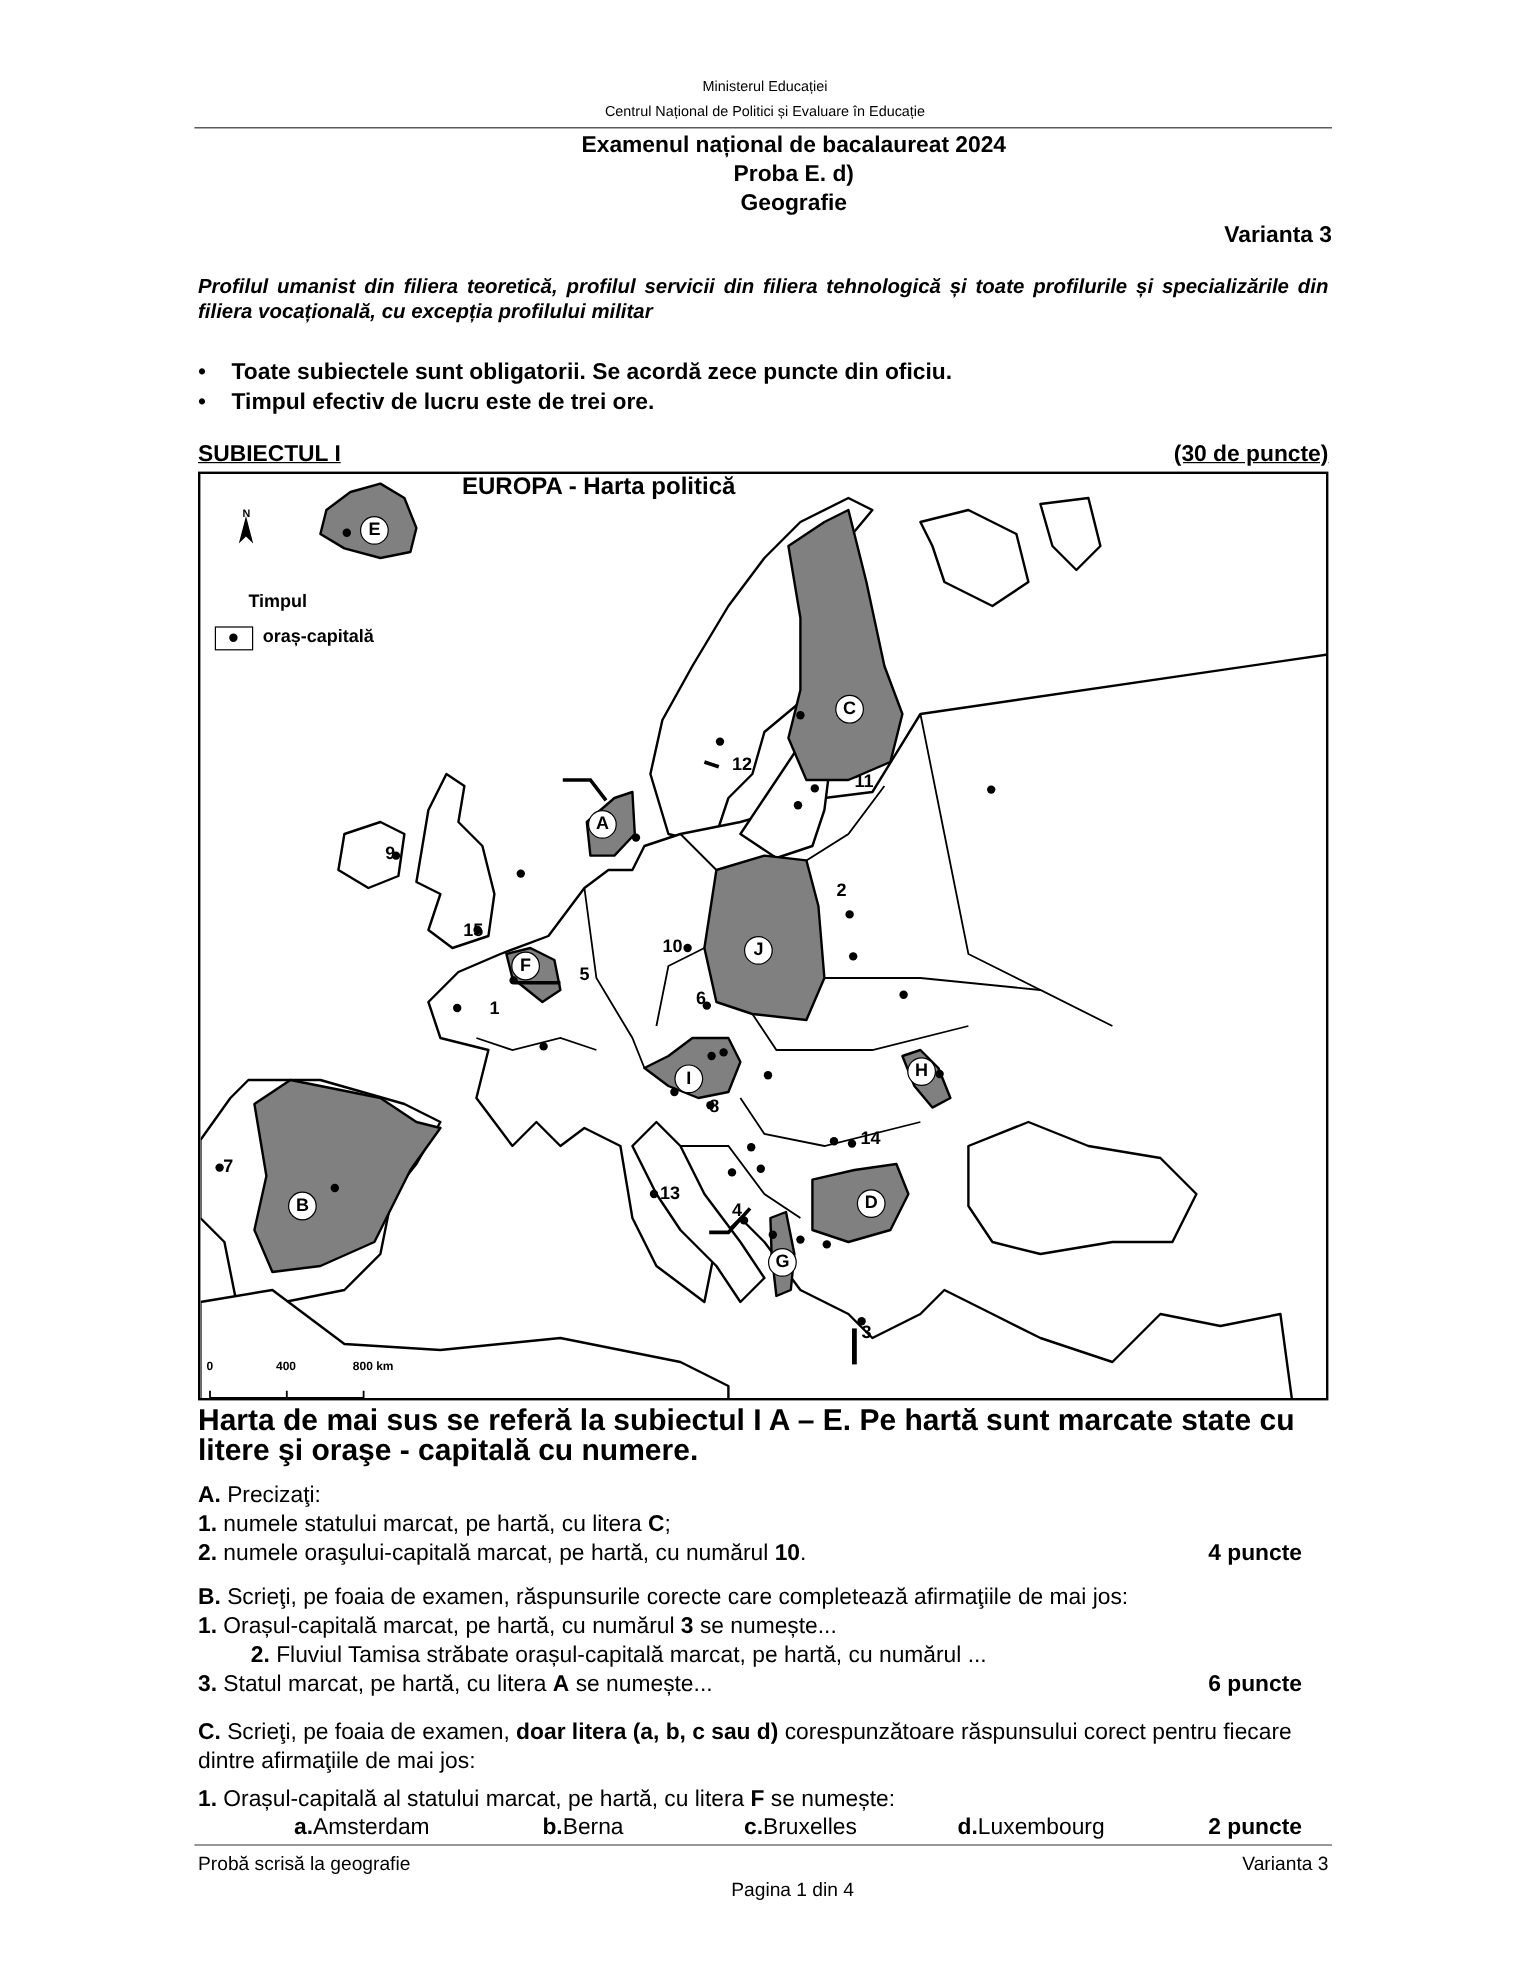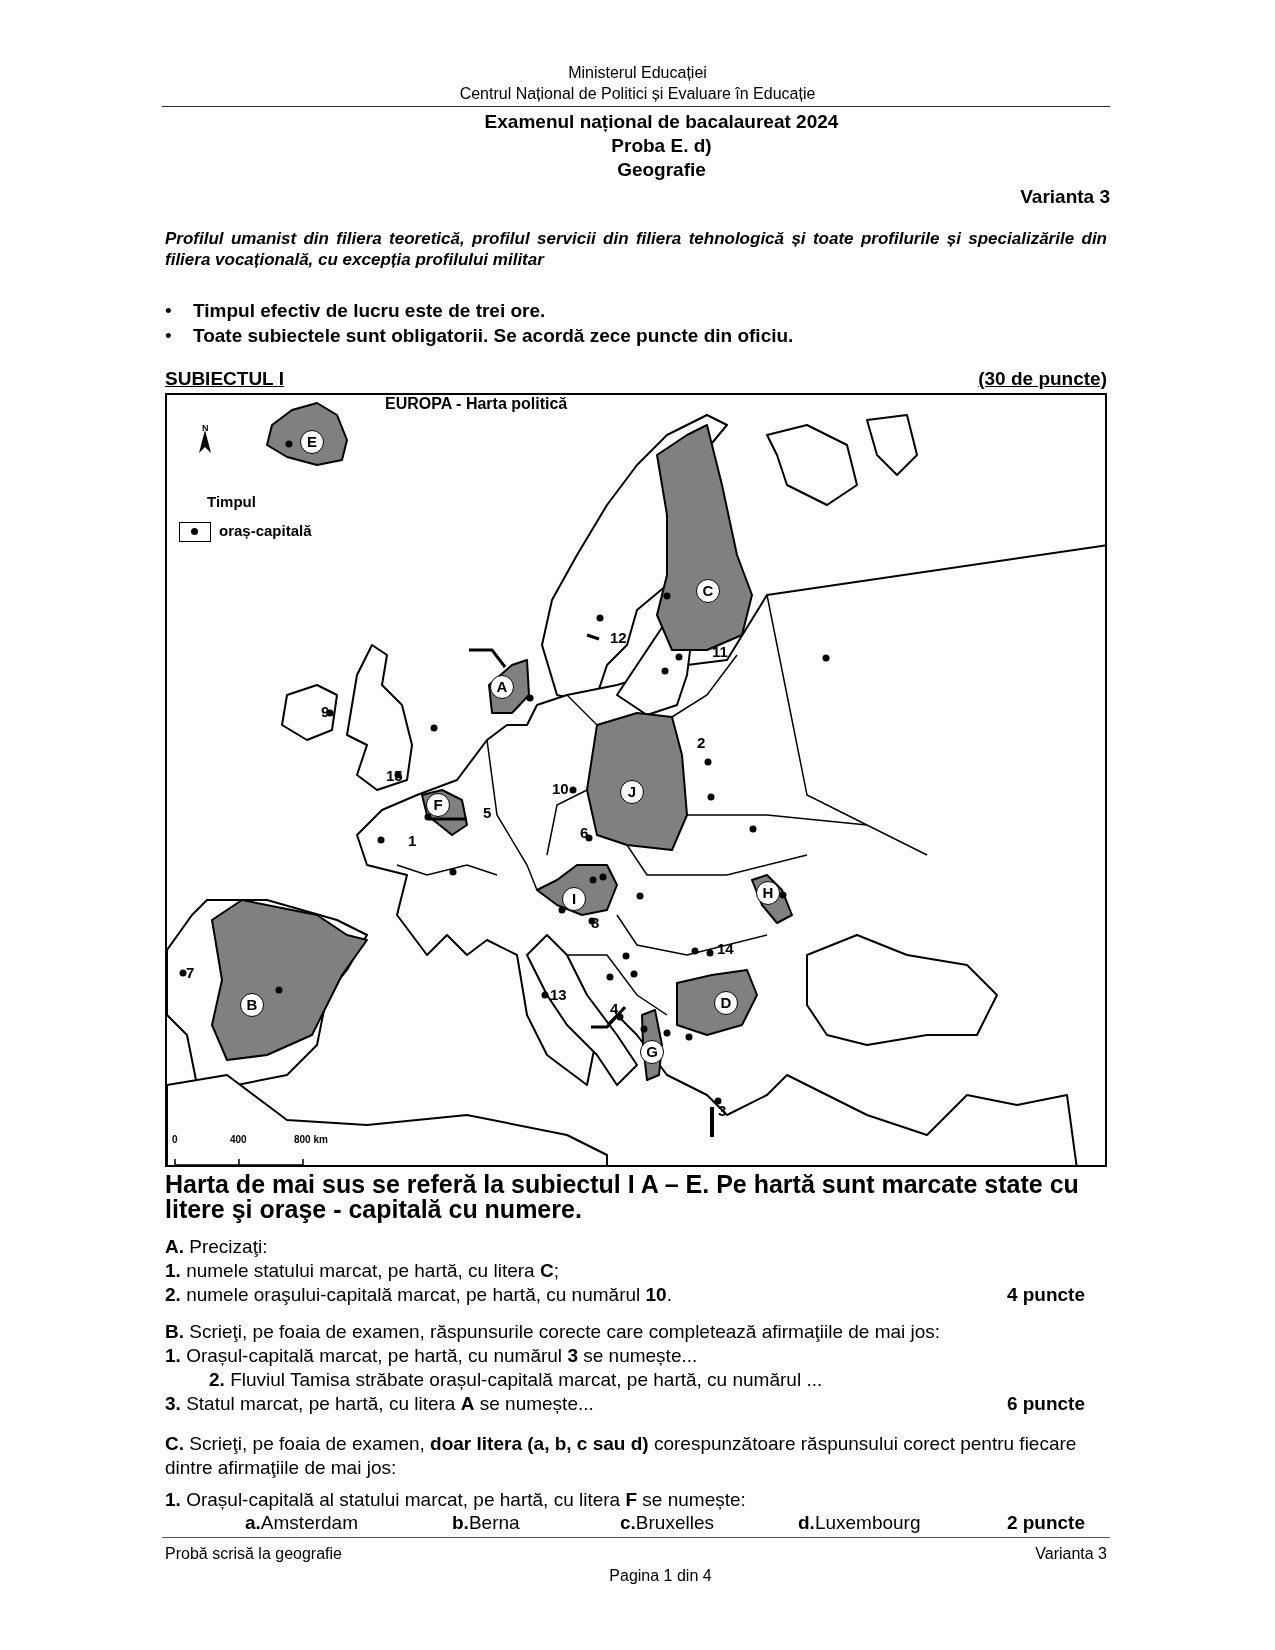--- a/index.html
+++ b/index.html
@@ -1,33 +1,33 @@
 <!DOCTYPE html>
 <html><head>
 <meta charset="utf-8">
 <style>
   html, body { margin: 0; padding: 0; background: #ffffff; }
   body { width: 1275px; height: 1650px; position: relative; font-family: "Liberation Sans", sans-serif; color: #000; overflow: hidden; }
   .abs { position: absolute; }
   .center { left: 0; width: 1275px; text-align: center; }
-  .hdr-small { font-size: 16px; line-height: 19px; }
+  .hdr-small { font-size: 12px; line-height: 19px; }
   .rule { position: absolute; left: 162px; width: 948px; height: 0; border-top: 1.5px solid #333; }
   .title { font-weight: bold; font-size: 19px; line-height: 23px; margin-left: 24px; }
   .variant-top { right: 165px; top: 186px; font-weight: bold; font-size: 19px; }
   .profile { left: 165px; top: 228px; width: 942px; font-style: italic; font-weight: bold; font-size: 17px; line-height: 21px; text-align: justify; text-align-last: left; }
   .bullets { left: 165px; top: 298px; width: 942px; font-weight: bold; font-size: 19px; line-height: 25px; }
   .bullets div { position: relative; padding-left: 28px; }
   .bullets div::before { content: "•"; position: absolute; left: 0; top: 0; font-weight: normal; }
   .subj-row { left: 165px; top: 368px; width: 942px; font-weight: bold; font-size: 19px; }
   .subj-row .l { position: absolute; left: 0; text-decoration: underline; }
   .subj-row .r { position: absolute; right: 0; text-decoration: underline; }
   .map { left: 165px; top: 393px; width: 942px; height: 774px; border: 2px solid #000; box-sizing: border-box; overflow: hidden; background: #fff; }
   .map svg { position: absolute; left: 0; top: 0; }
   .mlabel { position: absolute; font-weight: bold; font-size: 15px; line-height: 15px; }
-  .mtitle { position: absolute; font-weight: bold; font-size: 16px; left: 218px; top: 0px; }
+  .mtitle { position: absolute; font-weight: bold; font-size: 20px; left: 218px; top: 0px; }
   .circ { position: absolute; width: 22px; height: 22px; border: 1.5px solid #000; border-radius: 50%; background: #fff; font-weight: bold; font-size: 15px; line-height: 22px; text-align: center; box-sizing: content-box; transform: translate(-12px,-12px); }
   .dot { position: absolute; width: 7px; height: 7px; border-radius: 50%; background: #000; transform: translate(-3.5px,-3.5px); }
   .legend-title { position: absolute; left: 40px; top: 98px; font-weight: bold; font-size: 15px; }
   .legend-box { position: absolute; left: 12px; top: 127px; width: 30px; height: 18px; border: 1.5px solid #000; }
   .legend-box span { position: absolute; left: 11px; top: 5px; width: 7px; height: 7px; border-radius: 50%; background: #000; }
   .legend-label { position: absolute; left: 52px; top: 127px; font-weight: bold; font-size: 15px; }
   .north { position: absolute; left: 35px; top: 28px; font-size: 9px; font-weight: bold; }
   .scale { position: absolute; left: 5px; top: 745px; font-size: 10px; font-weight: bold; }
   .caption { left: 165px; top: 1172px; width: 942px; font-weight: bold; font-size: 25px; line-height: 25px; }
   .q { position: absolute; left: 165px; width: 942px; font-size: 19px; line-height: 24px; }
@@ -45,22 +45,22 @@
 <div class="abs center hdr-small" style="top:84px;">Centrul Național de Politici și Evaluare în Educație</div>
 <div class="rule" style="top:106px;"></div>
 <div class="abs center title" style="top:110px;">Examenul național de bacalaureat 2024</div>
 <div class="abs center title" style="top:134px;">Proba E. d)</div>
 <div class="abs center title" style="top:158px;">Geografie</div>
 <div class="abs variant-top">Varianta 3</div>
 
 <div class="abs profile">Profilul umanist din filiera teoretică, profilul servicii din filiera tehnologică și toate profilurile și specializările din filiera vocațională, cu excepția profilului militar</div>
 
 <div class="abs bullets">
+  <div>Toate subiectele sunt obligatorii. Se acordă zece puncte din oficiu.</div>
   <div>Timpul efectiv de lucru este de trei ore.</div>
-  <div>Toate subiectele sunt obligatorii. Se acordă zece puncte din oficiu.</div>
 </div>
 
 <div class="abs subj-row">
   <span class="l">SUBIECTUL I</span>
   <span class="r">(30 de puncte)</span>
 </div>
 
 <div class="abs map">
   <svg width="942" height="774" viewBox="0 0 942 774">
     <g fill="#fff" stroke="#000" stroke-width="2" stroke-linejoin="round">

